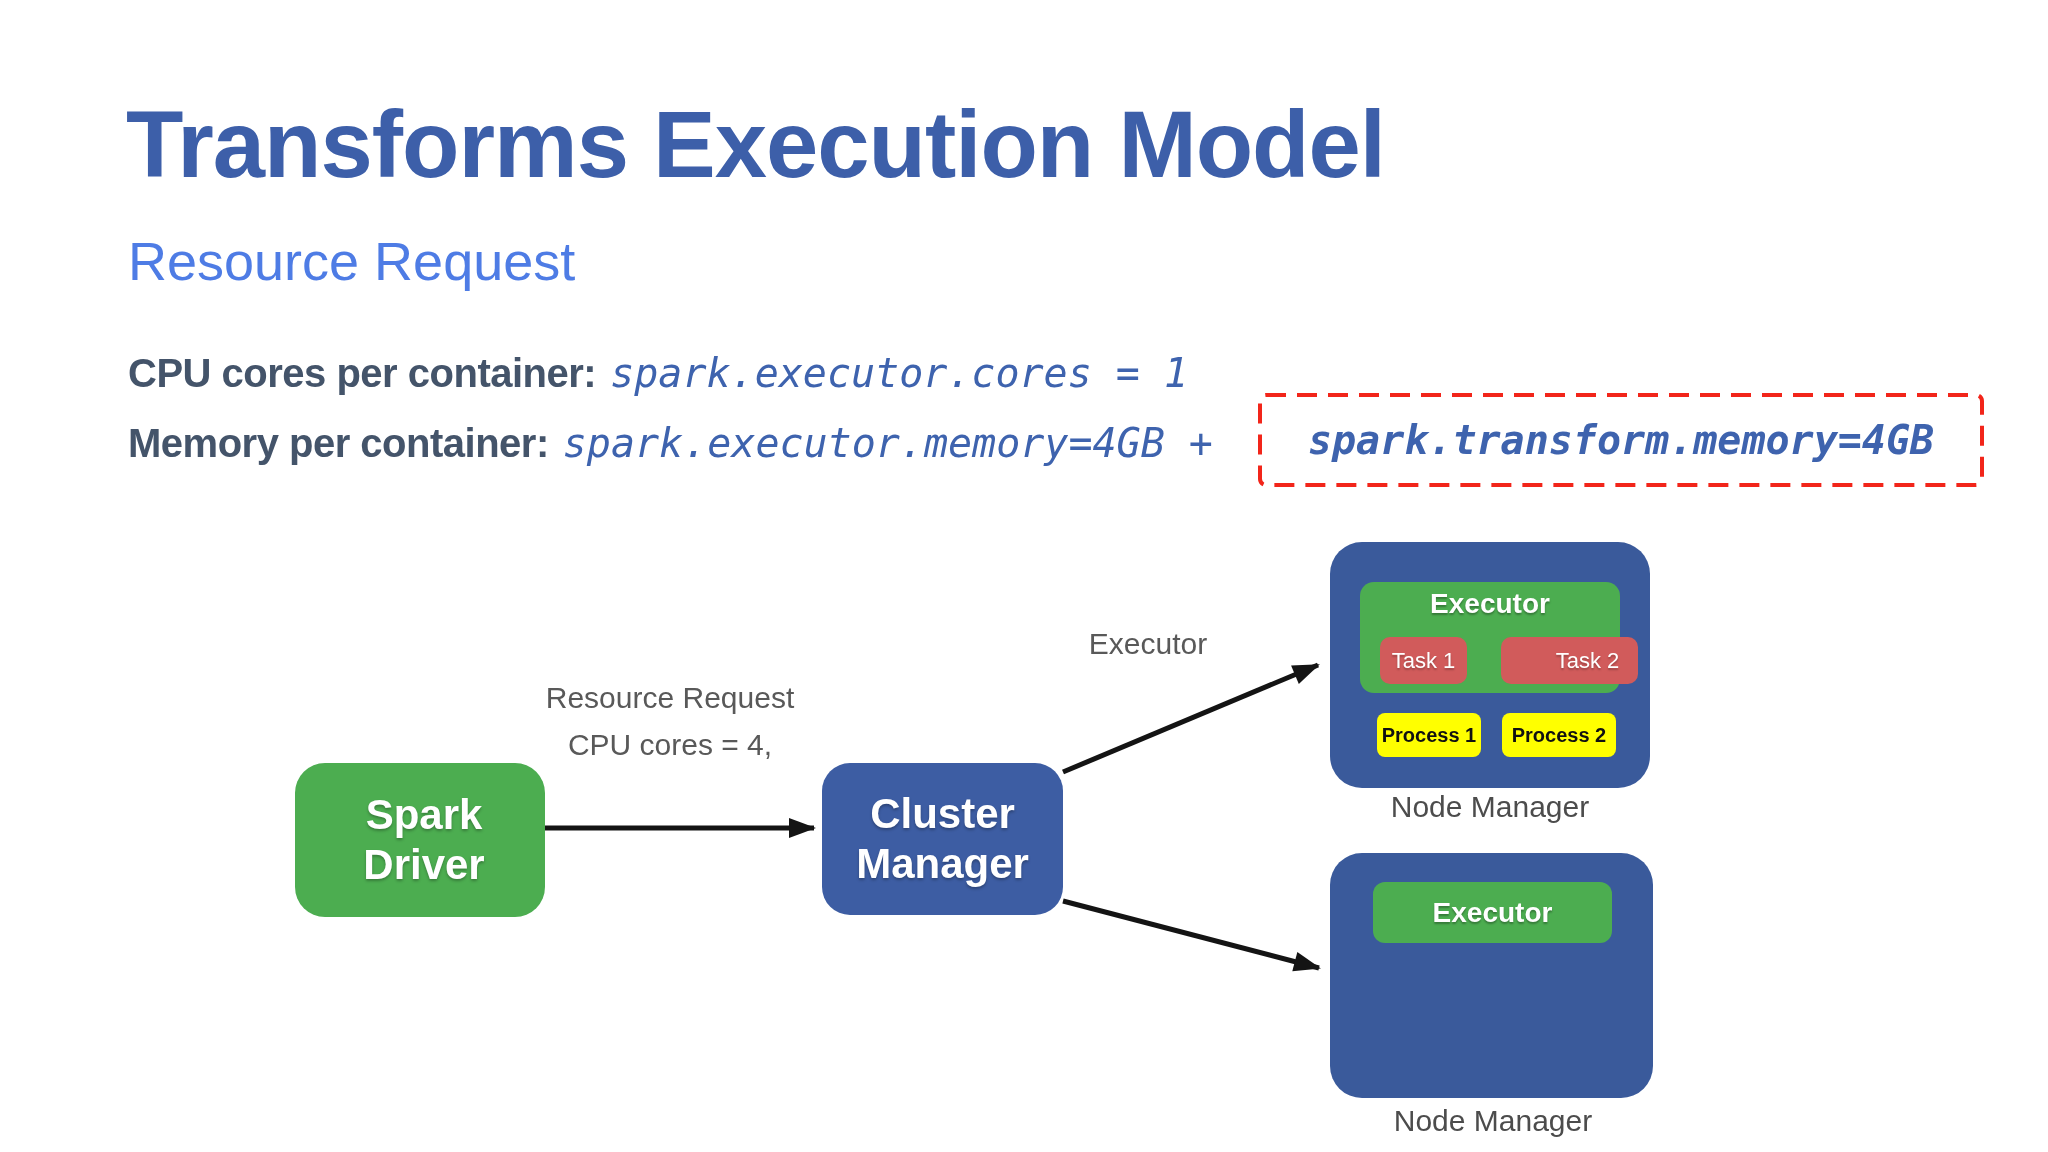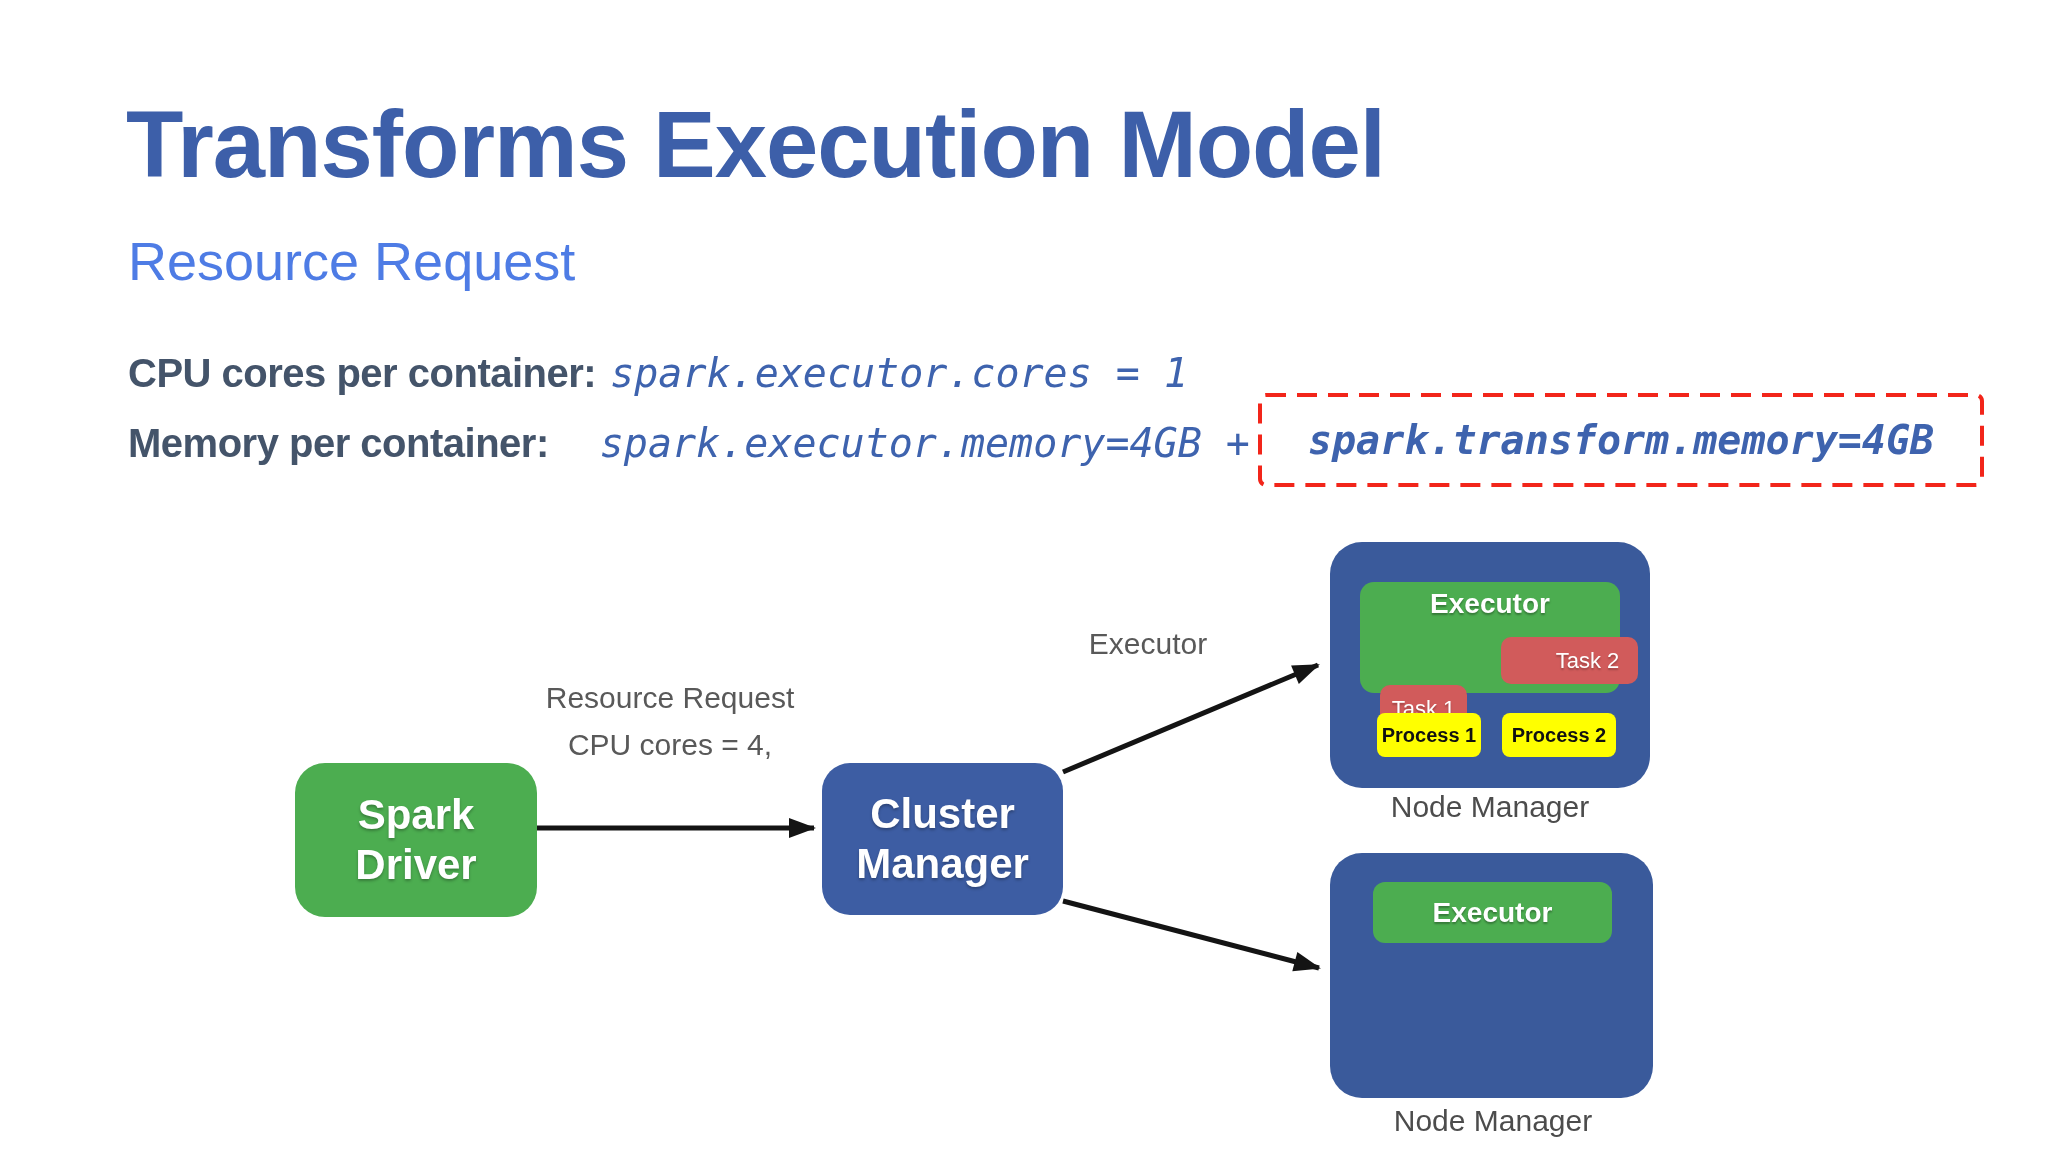--- a/index.html
+++ b/index.html
@@ -6,57 +6,57 @@
   .slide{position:relative;width:2048px;height:1152px;background:#ffffff;overflow:hidden;
          font-family:"Liberation Sans","DejaVu Sans",sans-serif;}
 
   .title{position:absolute;left:126px;top:96px;font-size:94px;line-height:1.05;font-weight:800;
          letter-spacing:-1px;color:var(--title-blue);white-space:nowrap;}
   .subtitle{position:absolute;left:128px;top:232px;font-size:54px;line-height:1.1;font-weight:400;
             color:var(--subtitle-blue);white-space:nowrap;}
 
   .cfg-line{position:absolute;left:128px;display:flex;align-items:baseline;white-space:pre;}
   .cfg-line.line1{top:350px;}
-  .cfg-line.line2{top:420px;gap:37px;}
+  .cfg-line.line2{top:420px;}
   .cfg-label{font-size:40px;font-weight:700;color:var(--label-slate);letter-spacing:-0.5px;}
   .cfg-code{font-family:"DejaVu Sans Mono",monospace;font-style:italic;font-size:40px;
             color:var(--code-blue);margin-left:14px;}
 
   .highlight-box{position:absolute;left:1258px;top:393px;width:726px;height:94px;
                  display:flex;align-items:center;justify-content:center;}
   .highlight-box svg{position:absolute;inset:0;}
   .highlight-code{font-family:"DejaVu Sans Mono",monospace;font-style:italic;font-weight:700;
                   font-size:40px;color:var(--code-blue);white-space:pre;position:relative;}
 
   .note{position:absolute;text-align:center;color:var(--note-gray);font-size:30px;line-height:47px;}
   .note-rr{left:520px;top:674px;width:300px;}
   .note-launch{left:1022px;top:621px;width:252px;line-height:46px;}
 
   .node{position:absolute;display:flex;flex-direction:column;align-items:center;justify-content:center;
         color:#fff;font-weight:700;font-size:42px;line-height:1.18;
         text-shadow:0 2px 3px rgba(0,0,0,0.28);}
-  .node-driver{left:295px;top:763px;width:242px;height:154px;border-radius:30px;background:var(--green);}
+  .node-driver{left:295px;top:763px;width:242px;height:154px;border-radius:30px;background:var(--green);padding-left:8px;}
   .node-cluster{left:822px;top:763px;width:241px;height:152px;border-radius:28px;background:var(--cluster-blue);}
 
   .arrows{position:absolute;left:0;top:0;pointer-events:none;}
   .arrows line{stroke:var(--arrow-black);stroke-width:5;}
   .arrows .head{fill:var(--arrow-black);}
 
   .nm{position:absolute;background:var(--container-blue);border-radius:32px;}
   .nm-top{left:1330px;top:542px;width:320px;height:246px;}
   .nm-bottom{left:1330px;top:853px;width:323px;height:245px;}
 
   .exec-panel{position:absolute;left:30px;top:40px;width:260px;height:111px;border-radius:14px;
               background:var(--green);}
   .exec-title{text-align:center;margin-top:6px;font-size:28px;font-weight:700;color:#fff;
               text-shadow:0 2px 2px rgba(0,0,0,0.3);}
   .task{position:absolute;top:55px;height:47px;border-radius:10px;background:var(--task-red);
         display:flex;align-items:center;justify-content:center;color:#fff;font-size:22px;
         text-shadow:0 2px 2px rgba(0,0,0,0.25);}
-  .task-1{left:20px;width:87px;margin-top:48px;}
+  .task-1{left:20px;width:87px;}
   .task-2{left:141px;width:101px;padding-left:36px;}
   .process{position:absolute;top:171px;height:44px;border-radius:8px;background:var(--process-yellow);
            display:flex;align-items:center;justify-content:center;color:#111;font-size:20px;font-weight:700;}
   .process-1{left:47px;width:104px;}
   .process-2{left:172px;width:114px;}
 
   .exec-bar{position:absolute;left:43px;top:29px;width:239px;height:61px;border-radius:12px;
             background:var(--green);display:flex;align-items:center;justify-content:center;
             color:#fff;font-size:28px;font-weight:700;text-shadow:0 2px 2px rgba(0,0,0,0.3);}
 

